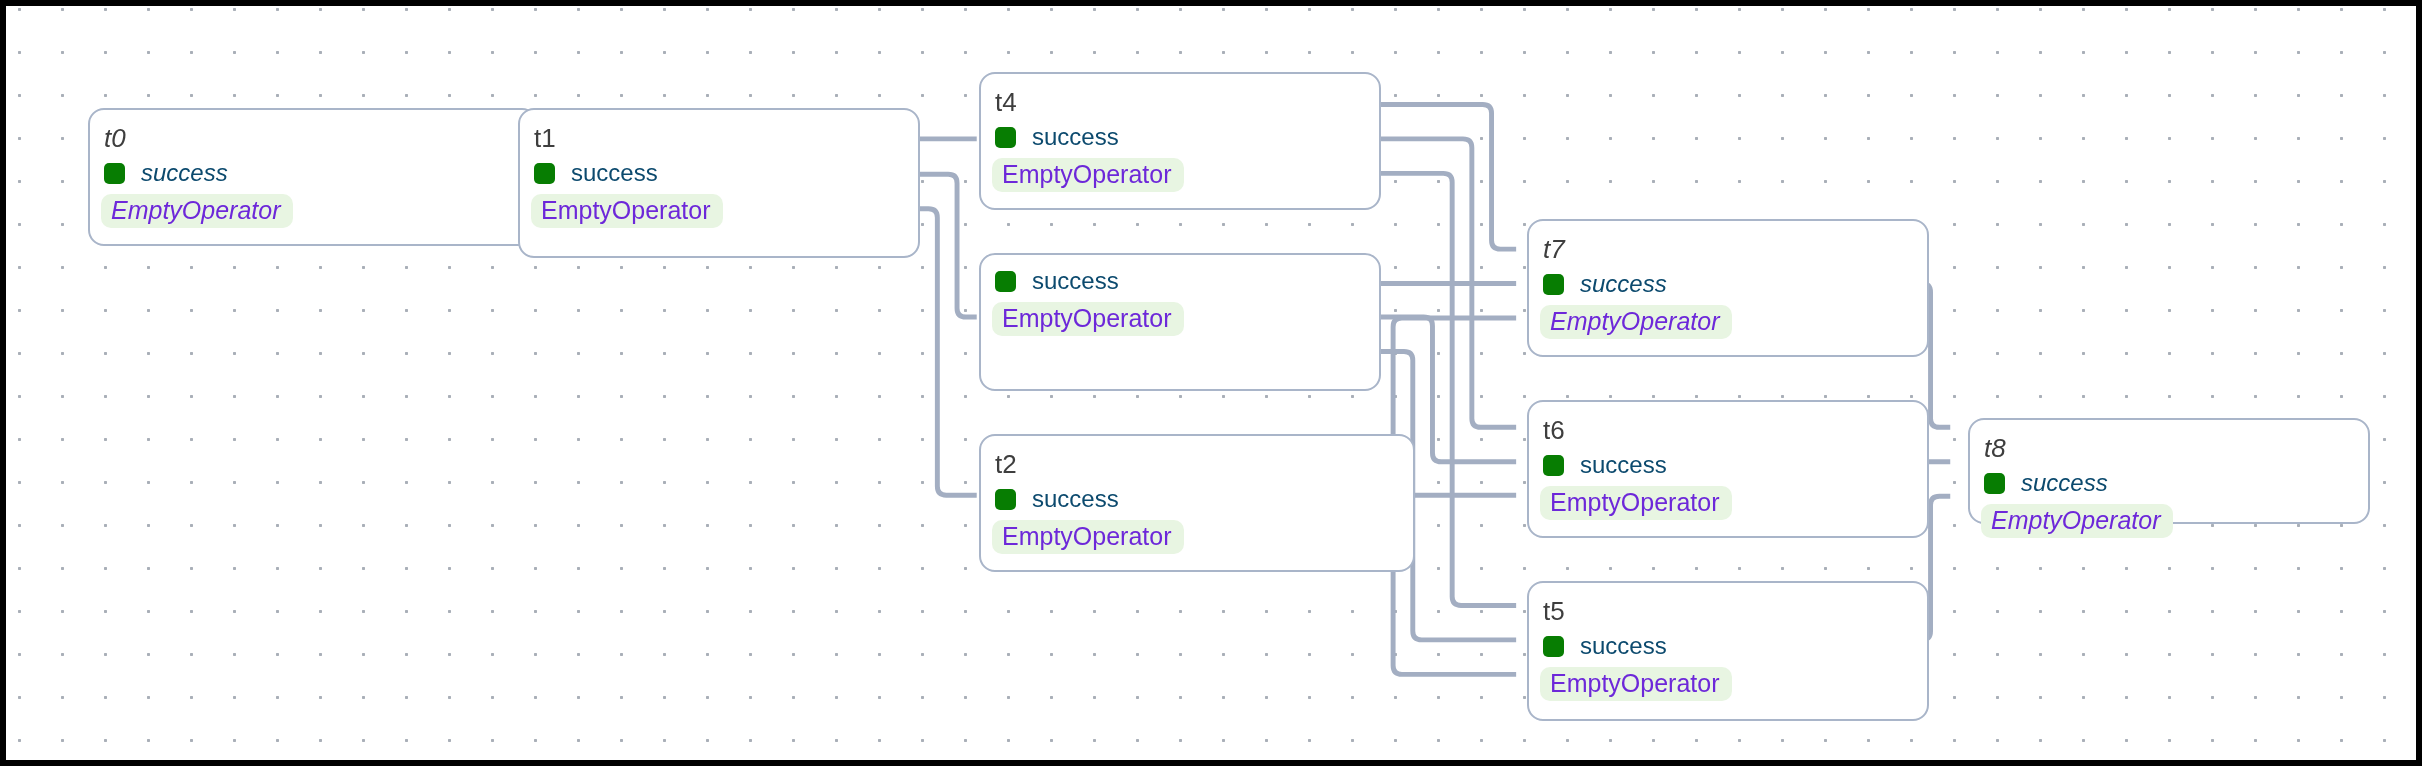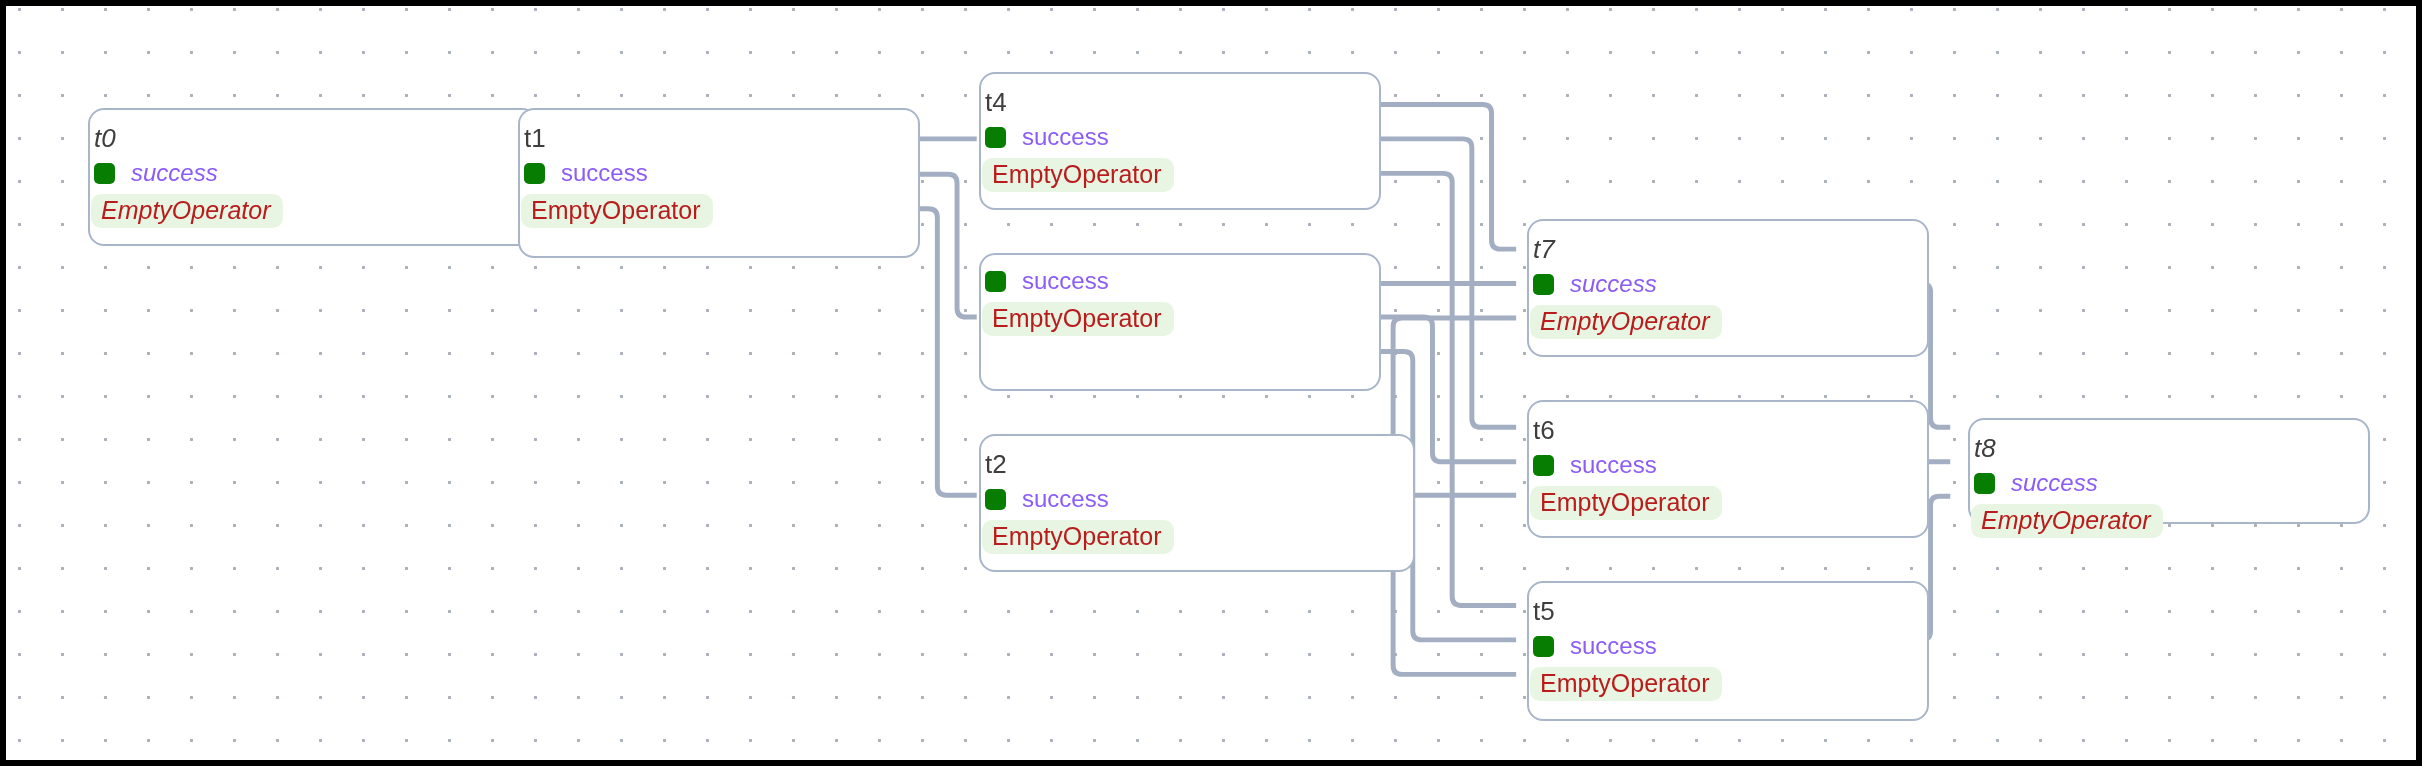--- a/index.html
+++ b/index.html
@@ -17,49 +17,49 @@
   }
   #edge-layer{position:absolute;left:0;top:0;width:100%;height:100%;}
   .edge{fill:none;stroke:#a3aec2;stroke-width:5;stroke-linecap:butt;}
   .node{
     position:absolute;
     width:402px;height:138px;
     box-sizing:border-box;
     background:#ffffff;
     border:2px solid #a9b5c9;
     border-radius:16px;
-    padding:13px 18px 12px 4px;
+    padding:13px 18px 12px 14px;
     cursor:pointer;
   }
   .node-title{
     font-size:26px;
     line-height:30px;
     color:#3e3e3e;
     font-weight:500;
     margin-bottom:7px;
   }
   .status-row{display:flex;align-items:center;margin-bottom:8px;height:26px;}
   .status-square{
     width:21px;height:21px;
     background:#077d02;
     border-radius:5px;
     display:inline-block;
     flex:0 0 auto;
   }
   .status-label{
     margin-left:16px;
     font-size:24px;
-    color:#8b5cf6;
+    color:#0c4a6e;
     text-align:right;
   }
   .operator-chip{
     display:inline-block;
     max-width:100%;
     background:#e8f5e2;
-    color:#b91c1c;
+    color:#6d28d9;
     font-size:25px;
     line-height:29px;
     padding:2px 12px 3px 10px;
     border-radius:10px;
     margin-left:-3px;
   }
 </style>
 </head>
 <body>
 

